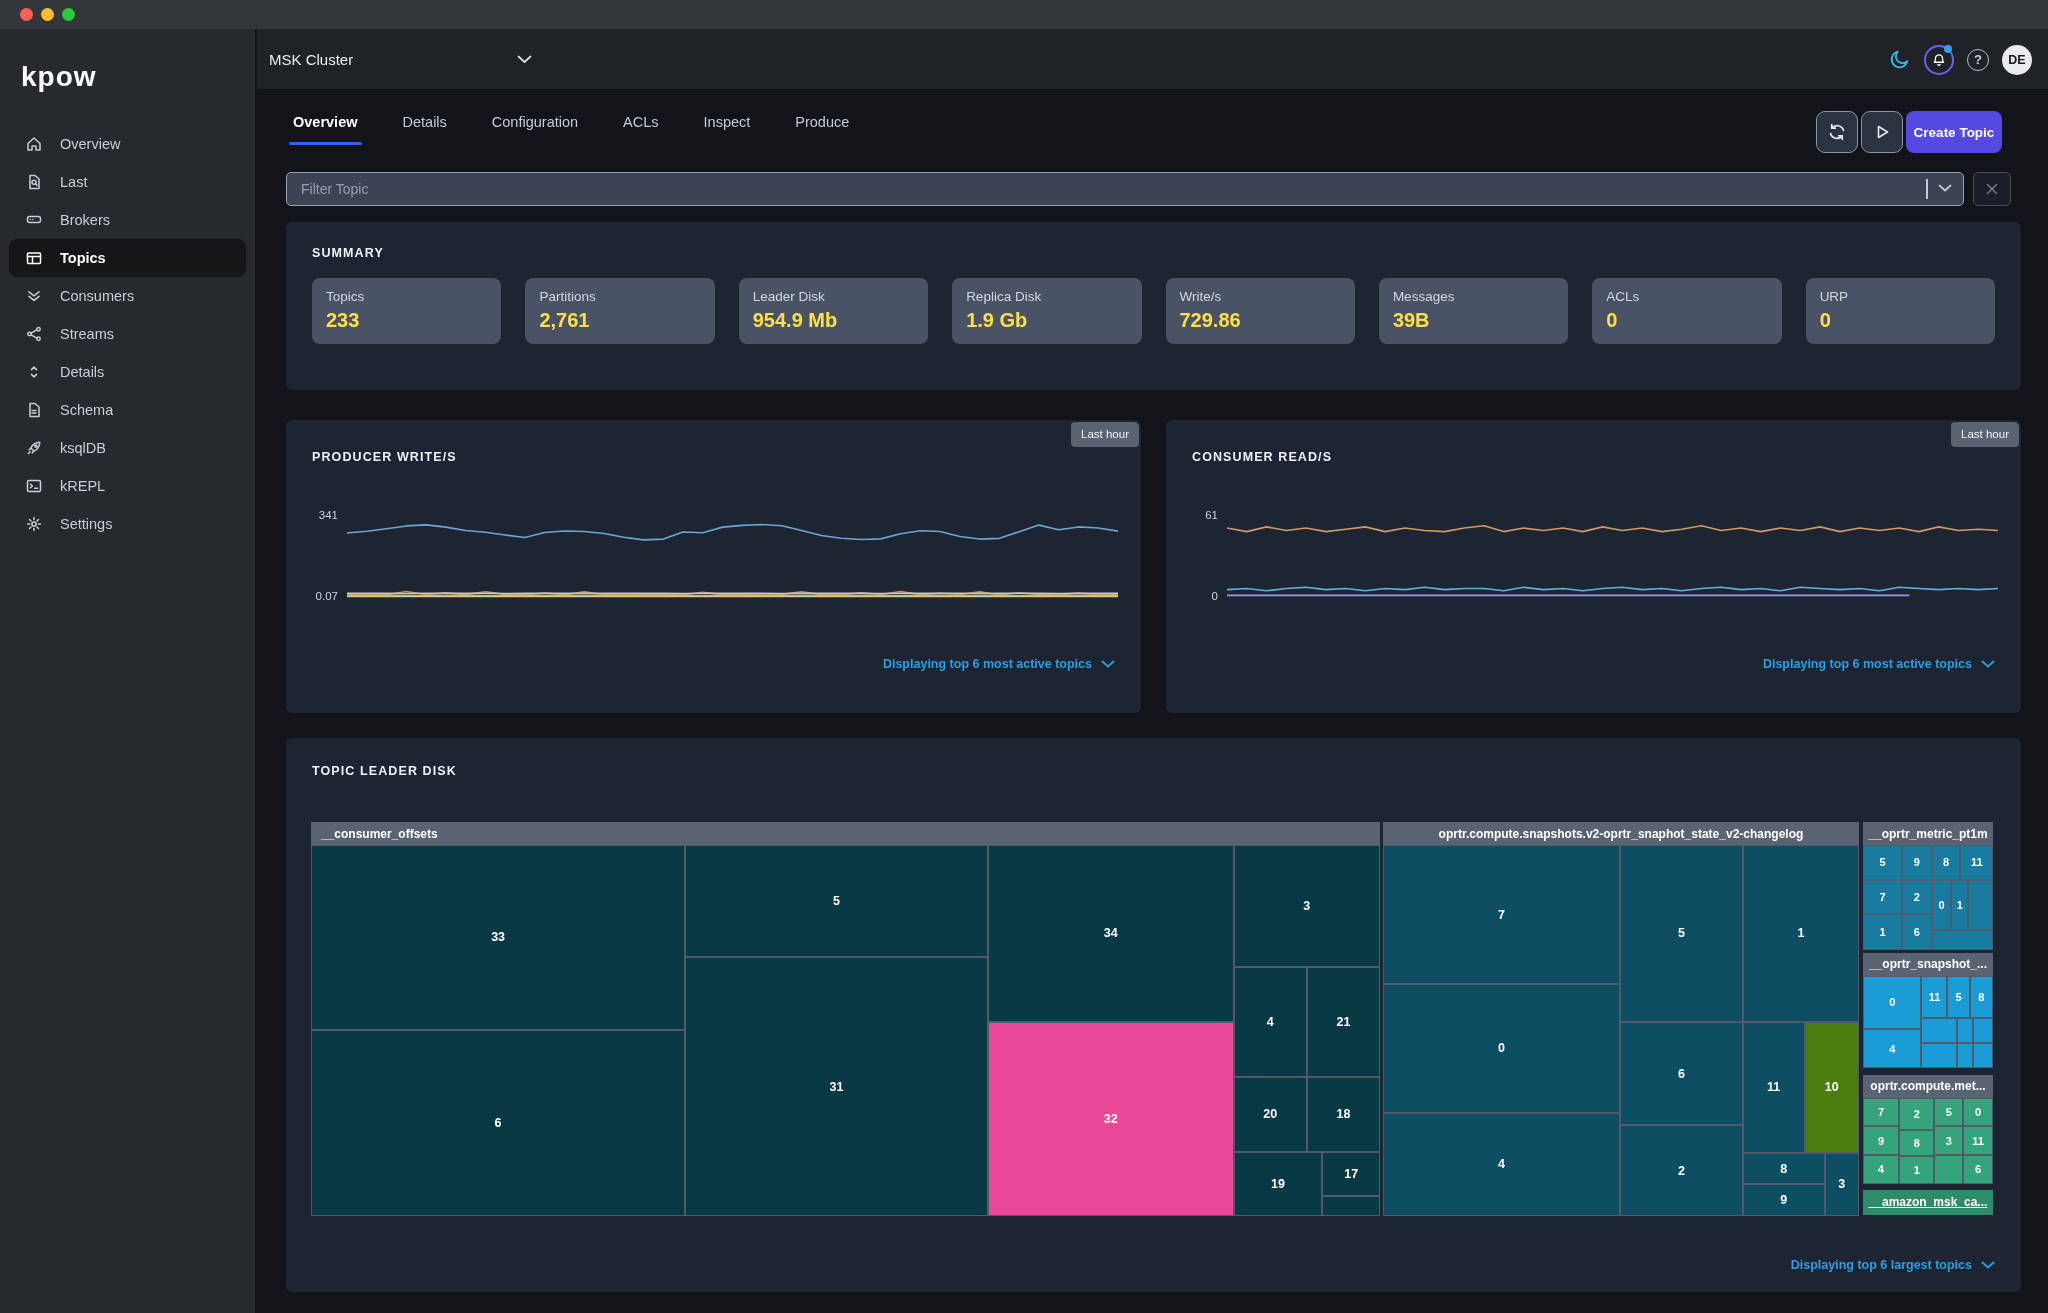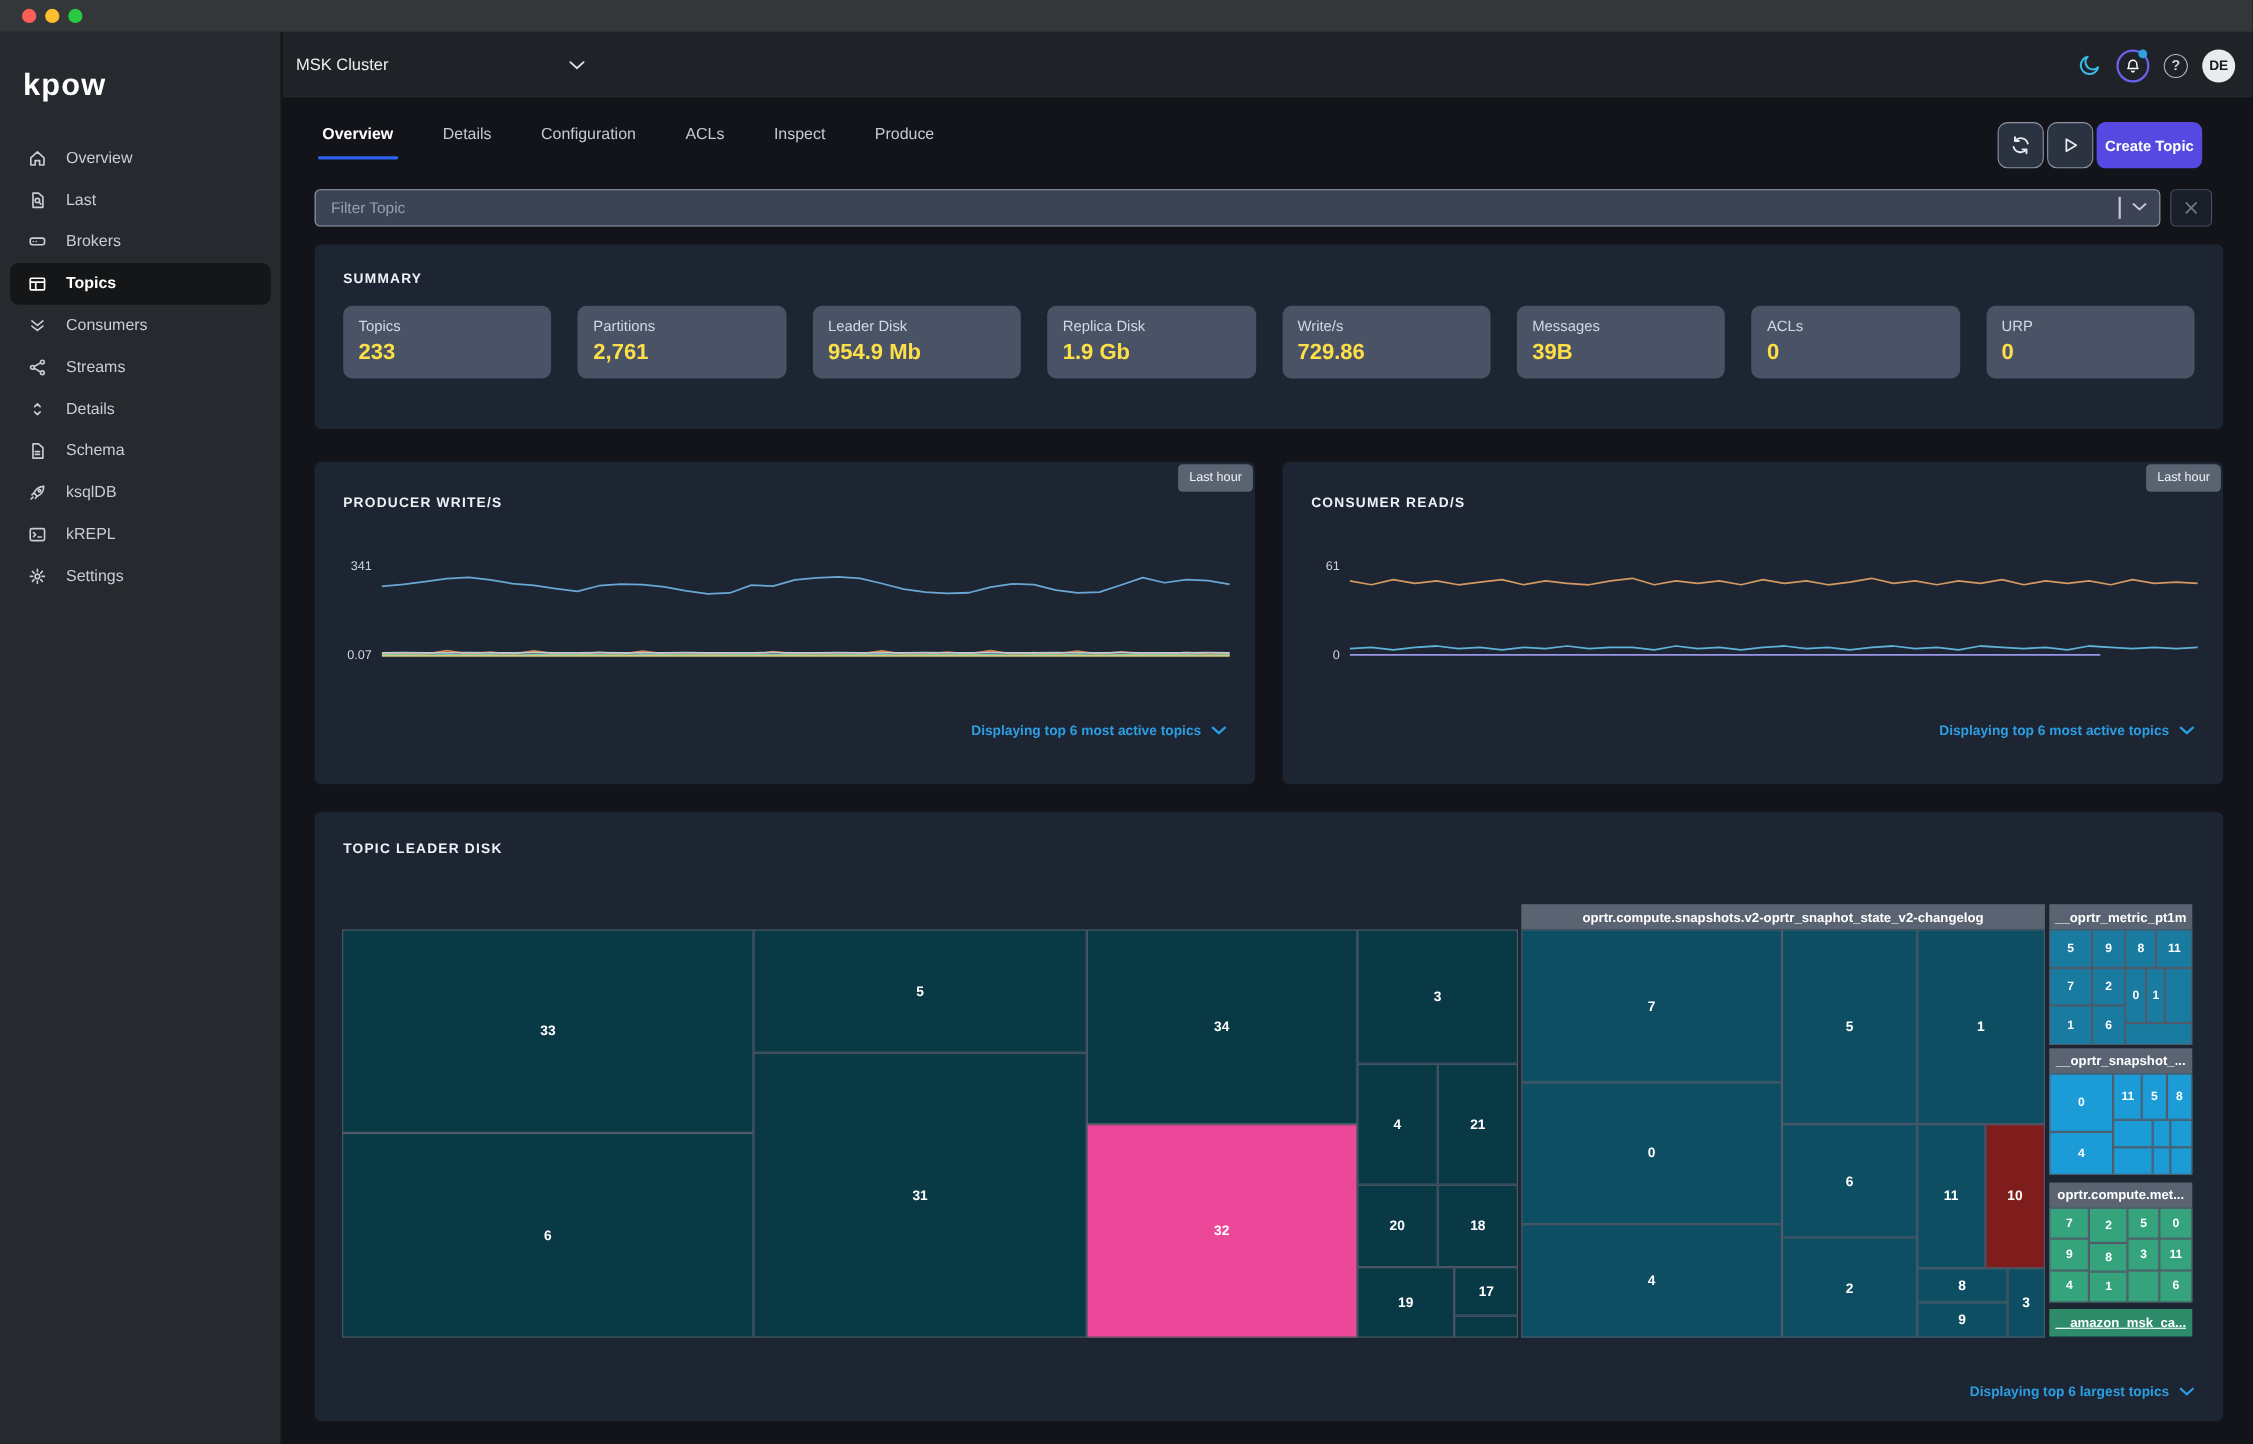--- a/index.html
+++ b/index.html
@@ -342,20 +342,21 @@
       <svg width="14" height="9" viewBox="0 0 14 9" fill="none" stroke="#2c9ee2" stroke-width="2" stroke-linecap="round">
           <path d="m1.5 1.5 5.5 5 5.5-5"></path>
         </svg>
     </div>
   </div>
 
   <div class="panel" id="treemap-panel">
     <div class="panel-heading" style="top:26px;">TOPIC LEADER DISK</div>
     <div id="treemap">
         <div class="tm-section" style="left: 0%; top: 0%; width: 63.56%; height: 100%;">
+          <div class="tm-header" style="justify-content: flex-start;">__consumer_offsets</div>
           <div class="tm-body">
             <div class="tm-cell" style="left: 0%; top: 0%; width: 35%; height: 49.8%; background: rgb(10, 57, 70);">33</div>
             <div class="tm-cell" style="left: 0%; top: 49.8%; width: 35%; height: 50.2%; background: rgb(10, 57, 70);">6</div>
             <div class="tm-cell" style="left: 35%; top: 0%; width: 28.3%; height: 30.2%; background: rgb(10, 57, 70);">5</div>
             <div class="tm-cell" style="left: 35%; top: 30.2%; width: 28.3%; height: 69.8%; background: rgb(10, 57, 70);">31</div>
             <div class="tm-cell" style="left: 63.3%; top: 0%; width: 23%; height: 47.6%; background: rgb(10, 57, 70);">34</div>
             <div class="tm-cell" style="left: 63.3%; top: 47.6%; width: 23%; height: 52.4%; background: #ec4899;">32</div>
             <div class="tm-cell" style="left: 86.3%; top: 0%; width: 13.7%; height: 32.9%; background: rgb(10, 57, 70);">3</div>
             <div class="tm-cell" style="left: 86.3%; top: 32.9%; width: 6.85%; height: 29.6%; background: rgb(10, 57, 70);">4</div>
             <div class="tm-cell" style="left: 93.15%; top: 32.9%; width: 6.85%; height: 29.6%; background: rgb(10, 57, 70);">21</div>
@@ -370,21 +371,21 @@
           <div class="tm-header" style="justify-content: center;">oprtr.compute.snapshots.v2-oprtr_snaphot_state_v2-changelog</div>
           <div class="tm-body">
             <div class="tm-cell" style="left: 0%; top: 0%; width: 49.8%; height: 37.5%; background: rgb(13, 78, 99);">7</div>
             <div class="tm-cell" style="left: 0%; top: 37.5%; width: 49.8%; height: 34.7%; background: rgb(13, 78, 99);">0</div>
             <div class="tm-cell" style="left: 0%; top: 72.2%; width: 49.8%; height: 27.8%; background: rgb(13, 78, 99);">4</div>
             <div class="tm-cell" style="left: 49.8%; top: 0%; width: 25.8%; height: 47.7%; background: rgb(13, 78, 99);">5</div>
             <div class="tm-cell" style="left: 49.8%; top: 47.7%; width: 25.8%; height: 27.8%; background: rgb(13, 78, 99);">6</div>
             <div class="tm-cell" style="left: 49.8%; top: 75.5%; width: 25.8%; height: 24.5%; background: rgb(13, 78, 99);">2</div>
             <div class="tm-cell" style="left: 75.6%; top: 0%; width: 24.4%; height: 47.7%; background: rgb(13, 78, 99);">1</div>
             <div class="tm-cell" style="left: 75.6%; top: 47.7%; width: 13%; height: 35.3%; background: rgb(13, 78, 99);">11</div>
-            <div class="tm-cell" style="left: 88.6%; top: 47.7%; width: 11.4%; height: 35.3%; background: #7f1d1d; text-align: center;">10</div>
+            <div class="tm-cell" style="left: 88.6%; top: 47.7%; width: 11.4%; height: 35.3%; background: #4d7c0f; text-align: center;">10</div>
             <div class="tm-cell" style="left: 75.6%; top: 83%; width: 17.2%; height: 8.5%; background: rgb(13, 78, 99);">8</div>
             <div class="tm-cell" style="left: 75.6%; top: 91.5%; width: 17.2%; height: 8.5%; background: rgb(13, 78, 99);">9</div>
             <div class="tm-cell" style="left: 92.8%; top: 83%; width: 7.2%; height: 17%; background: rgb(13, 78, 99);">3</div>
           </div>
         </div>
         <div class="tm-section small" style="left: 92.27%; top: 0%; width: 7.73%; height: 32.5%;">
           <div class="tm-header" style="justify-content: center;">__oprtr_metric_pt1m</div>
           <div class="tm-body">
             <div class="tm-cell" style="left: 0%; top: 0%; width: 30%; height: 33%; background: rgb(26, 123, 161);">5</div>
             <div class="tm-cell" style="left: 30%; top: 0%; width: 23%; height: 33%; background: rgb(26, 123, 161);">9</div>

